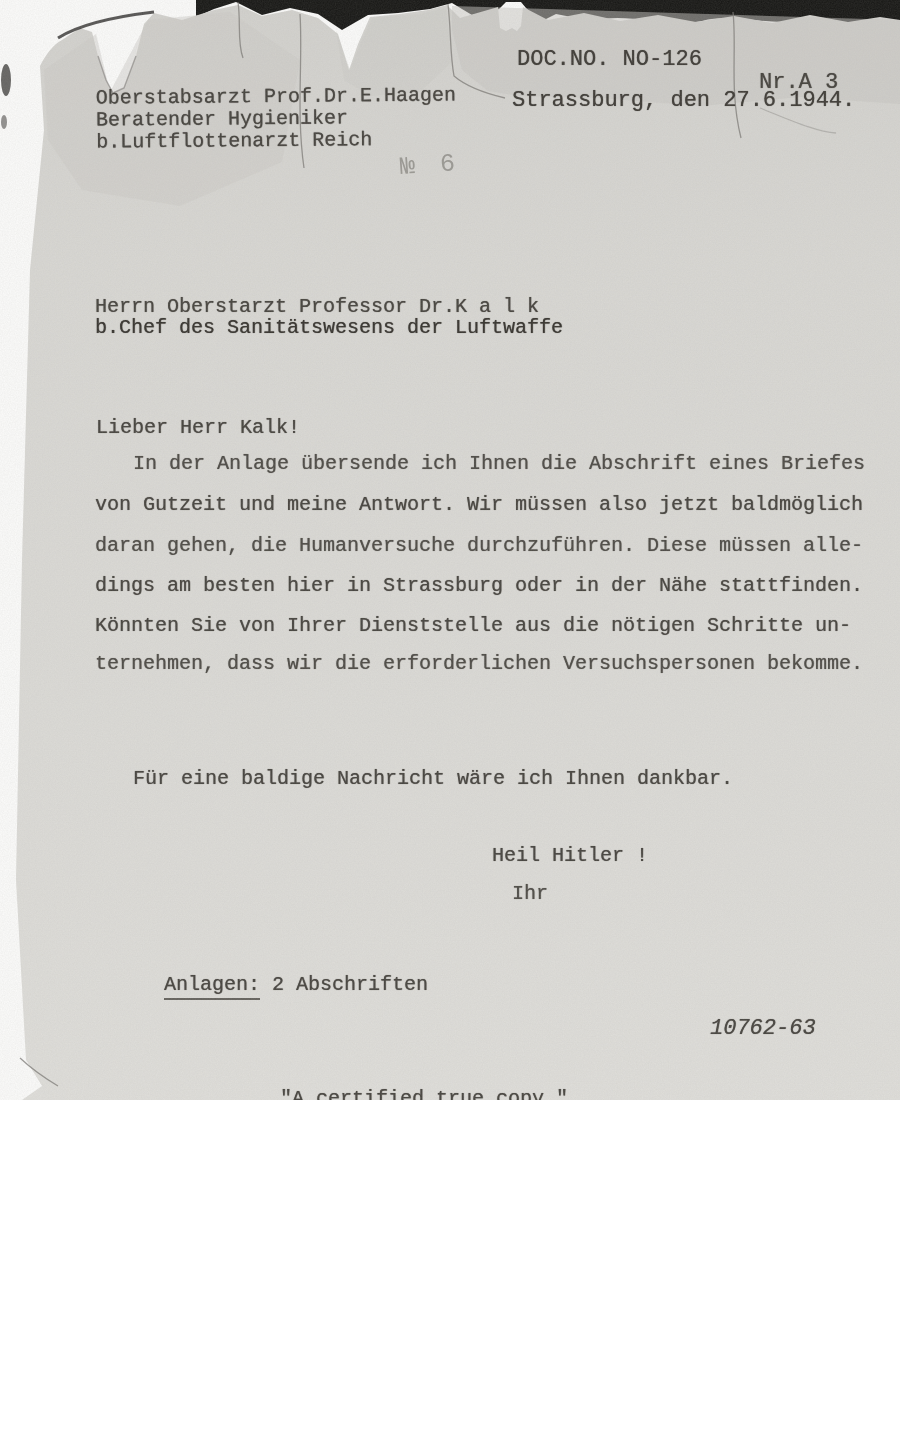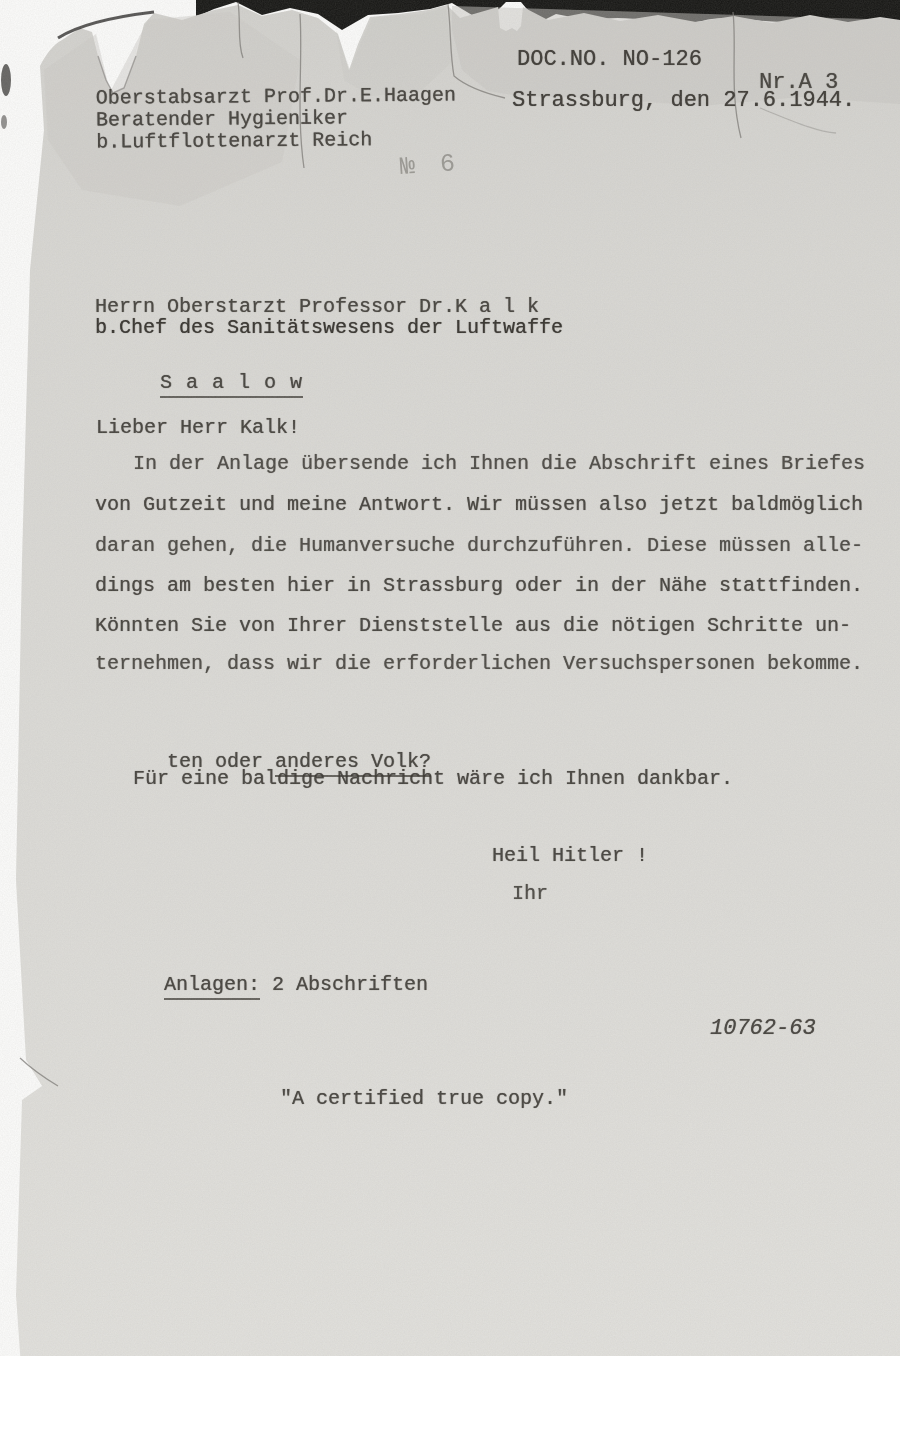--- a/index.html
+++ b/index.html
@@ -1,17 +1,17 @@
 <!DOCTYPE html>
 <html><head>
 <meta charset="utf-8">
 <style>
   html,body{margin:0;padding:0;background:#ffffff;}
   .scan{
-    position:relative;width:900px;height:1356px;overflow:hidden;
+    position:relative;width:900px;height:1100px;overflow:hidden;
     background:#fcfcfb;
     font-family:"Liberation Mono","DejaVu Sans Mono",monospace;
   }
   .paper-art{position:absolute;left:0;top:0;z-index:1;}
   .text-layer{
     position:absolute;left:0;top:0;width:900px;height:1440px;z-index:2;
     color:#34312c;
     filter:blur(0.25px);
   }
   .tl{
@@ -87,35 +87,29 @@
     <div style="position:absolute;left:96px;top:86px;transform:rotate(-0.5deg);">
       <div class="tl o90" style="position:static;">Oberstabsarzt Prof.Dr.E.Haagen</div>
       <div class="tl o90" style="position:static;">Beratender Hygieniker</div>
       <div class="tl o90" style="position:static;">b.Luftflottenarzt Reich</div>
     </div>
 
     <div class="tl hand" style="left:400px;top:152px;">№ 6</div>
 
     <div class="tl o90" style="left:95px;top:296px;">Herrn Oberstarzt Professor Dr.K a l k</div>
     <div class="tl o88" style="left:95px;top:317px;">b.Chef des Sanitätswesens der Luftwaffe</div>
-    <div class="tl o90" style="left:88px;top:350px;">
-      <span class="ul spread">S a a l o w</span>
-    </div>
 
     <div class="tl o90" style="left:96px;top:417px;">Lieber Herr Kalk!</div>
 
     <div class="tl o86" style="left:133px;top:453px;">In der Anlage übersende ich Ihnen die Abschrift eines Briefes</div>
     <div class="tl o90" style="left:95px;top:494px;">von Gutzeit und meine Antwort. Wir müssen also jetzt baldmöglich</div>
     <div class="tl o86" style="left:95px;top:535px;">daran gehen, die Humanversuche durchzuführen. Diese müssen alle-</div>
     <div class="tl o90" style="left:95px;top:575px;">dings am besten hier in Strassburg oder in der Nähe stattfinden.</div>
     <div class="tl o90" style="left:95px;top:615px;">Könnten Sie von Ihrer Dienststelle aus die nötigen Schritte un-</div>
     <div class="tl o86" style="left:95px;top:653px;">ternehmen, dass wir die erforderlichen Versuchspersonen bekomme.</div>
-    <div class="tl o90" style="left:95px;top:729px;">
-      <span>ten oder </span><span class="ul">anderes Volk?</span>
-    </div>
 
     <div class="tl o90" style="left:133px;top:768px;text-align:center;">Für eine baldige Nachricht wäre ich Ihnen dankbar.</div>
 
     <div class="tl o90" style="left:492px;top:845px;">Heil Hitler !</div>
     <div class="tl o86" style="left:512px;top:883px;">Ihr</div>
 
     <div class="tl o90" style="left:92px;top:952px;">
       <span class="ul">Anlagen:</span><span> 2 Abschriften</span>
     </div>
 

